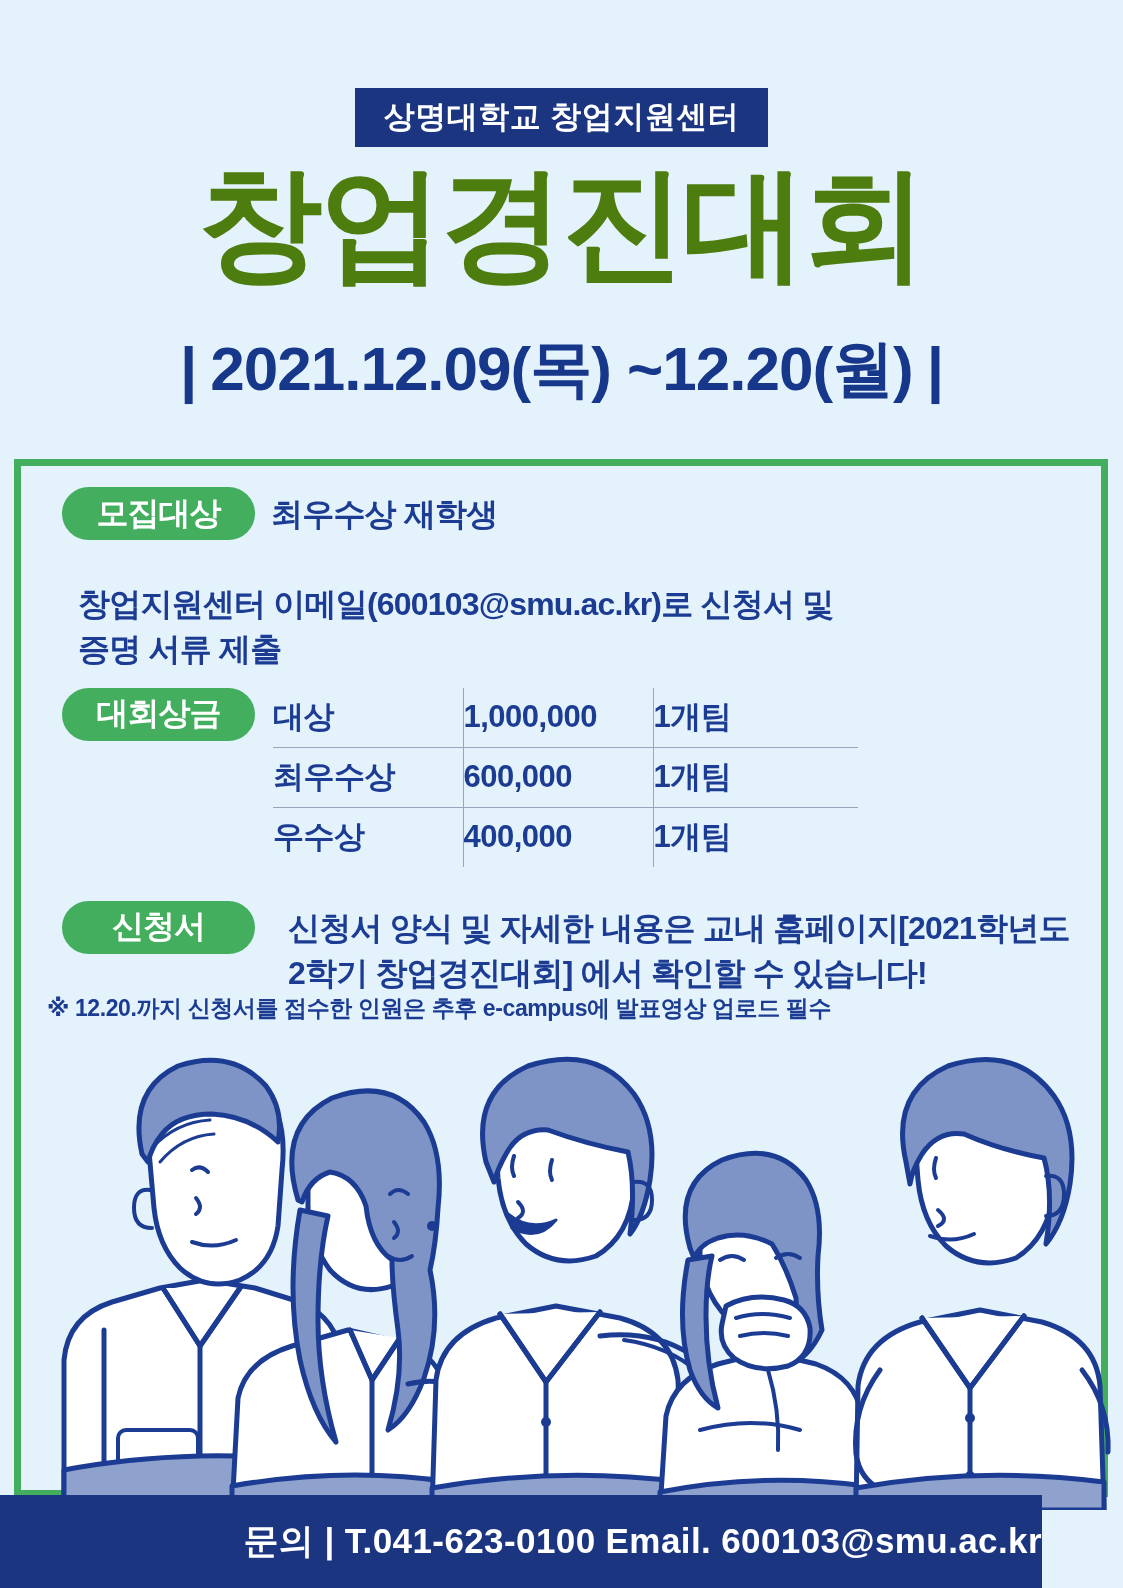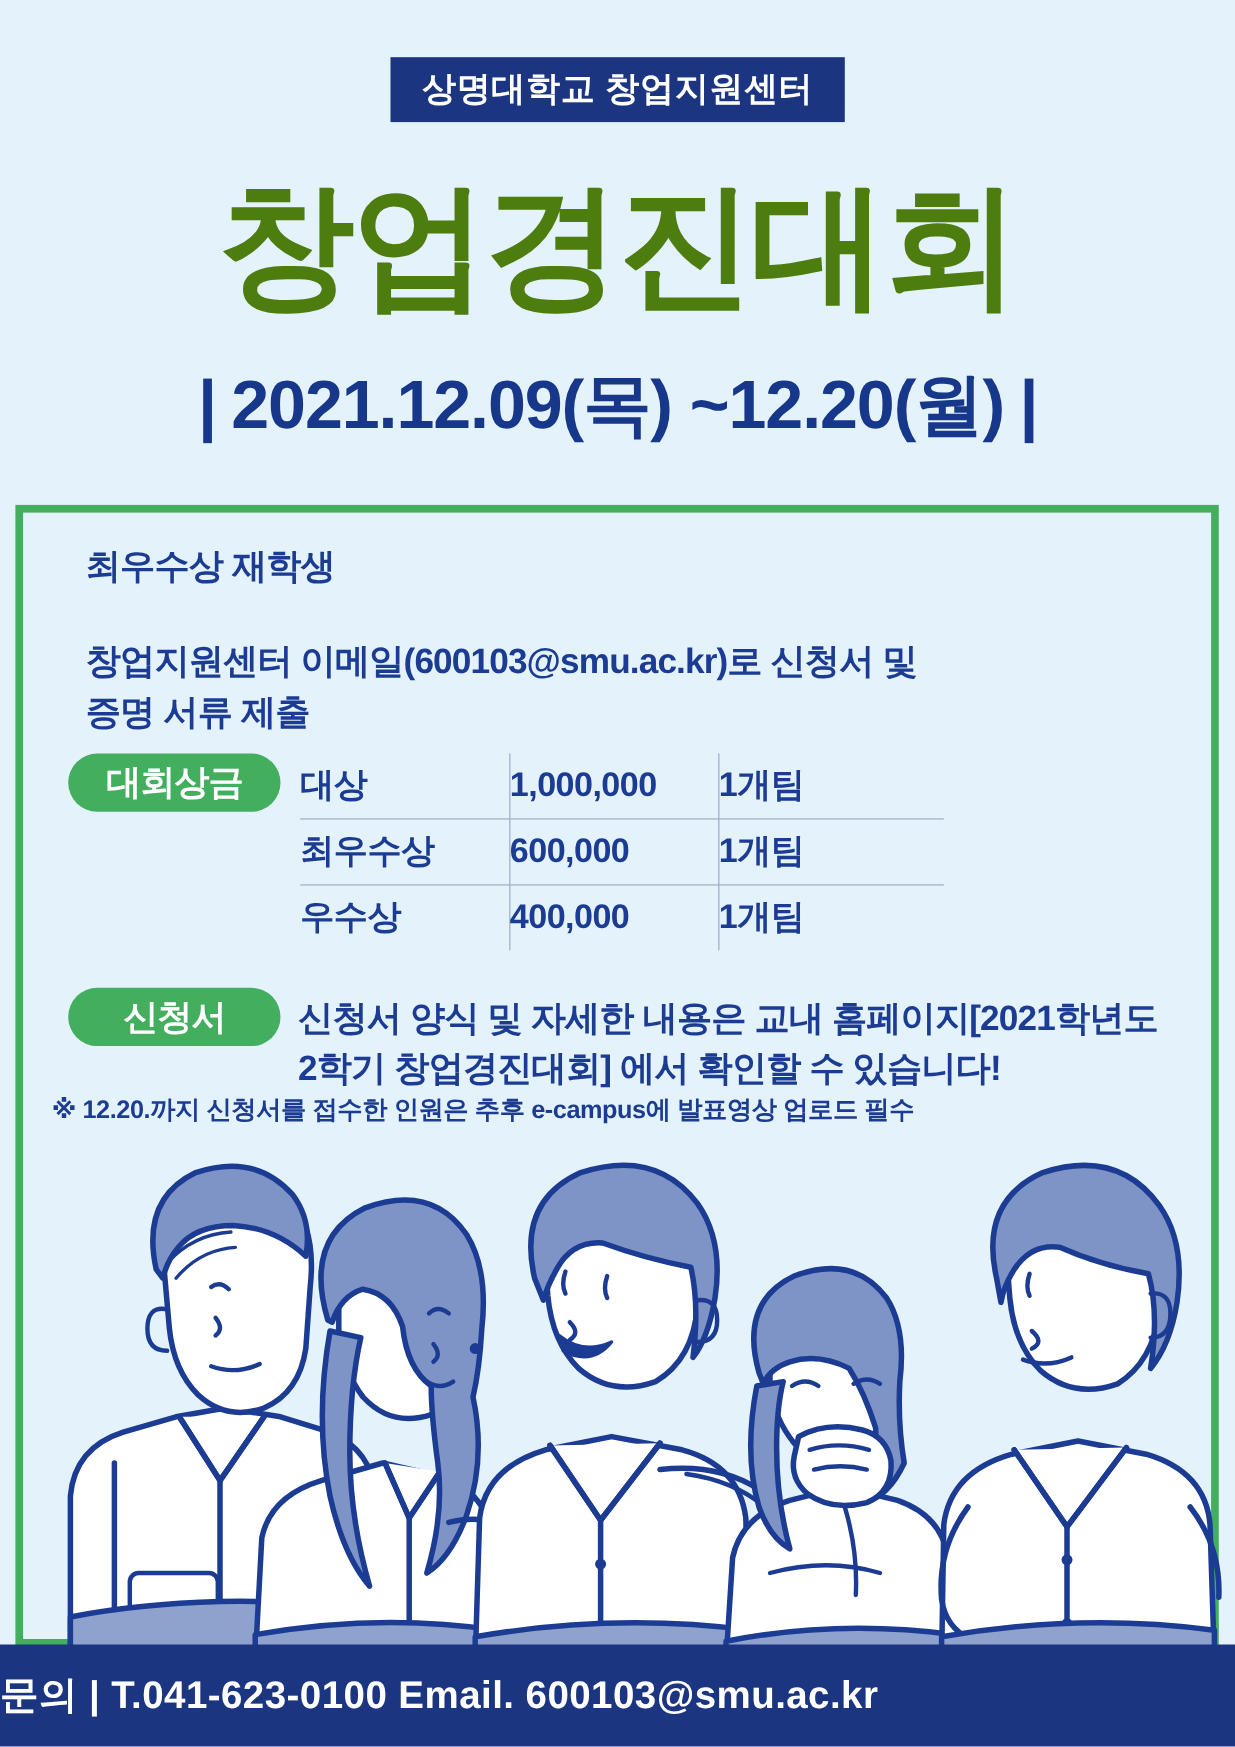--- a/index.html
+++ b/index.html
@@ -28,20 +28,21 @@
   }
   .badge {
     display: inline-block;
     background: #1B3580;
     color: #ffffff;
     font-size: 31px;
     font-weight: 700;
     letter-spacing: 0.5px;
     padding: 13px 29px 15px 29px;
     line-height: 1;
+    margin-top: 36px;
   }
 
   
   .title {
     position: absolute;
     top: 150px;
     left: 0;
     width: 100%;
     text-align: center;
     color: #4d7c0f;
@@ -117,21 +118,21 @@
     letter-spacing: -0.8px;
     line-height: 1.42;
     padding-left: 16px;
     padding-top: 5px;
   }
 
   
   .row-target  { margin-top: 0px; }
   .row-apply   { margin-top: 37px; }
   .row-prize   { margin-top: 15px; }
-  .row-form    { margin-top: 34px; }
+  .row-form    { margin-top: 34px; gap: 17px; }
 
   
   .prize-table {
     margin-left: 18px;
     border-collapse: collapse;
     color: #1B3C92;
     font-size: 31px;
     font-weight: 700;
     letter-spacing: -0.5px;
     table-layout: fixed;
@@ -168,26 +169,26 @@
     height: 480px;
     overflow: hidden;
   }
   .illus svg { display: block; }
 
   
   .footer {
     position: absolute;
     left: 0;
     bottom: 0;
-    width: 1123px;
+    width: 1042px;
     height: 93px;
     background: #1B3580;
     display: flex;
     align-items: center;
-    justify-content: flex-start;
+    justify-content: flex-end;
   }
   .footer-text {
     color: #ffffff;
     font-size: 35px;
     font-weight: 700;
     letter-spacing: 0.4px;
     white-space: nowrap;
   }
 </style>
 </head>
@@ -203,20 +204,21 @@
 
   <div class="dateline">
     <span class="bar">|</span><span>2021.12.09(목) ~12.20(월)</span><span class="bar">|</span>
   </div>
 
   <div class="frame"></div>
 
   <div class="info">
 
     <div class="row row-target">
+      <div class="pill">모집대상</div>
       <div class="rowtext">최우수상 재학생</div>
     </div>
 
     <div class="row row-apply">
       <div class="rowtext" style="width:790px">창업지원센터 이메일(600103@smu.ac.kr)로 신청서 및 증명 서류 제출</div>
     </div>
 
     <div class="row row-prize">
       <div class="pill">대회상금</div>
       <table class="prize-table">

